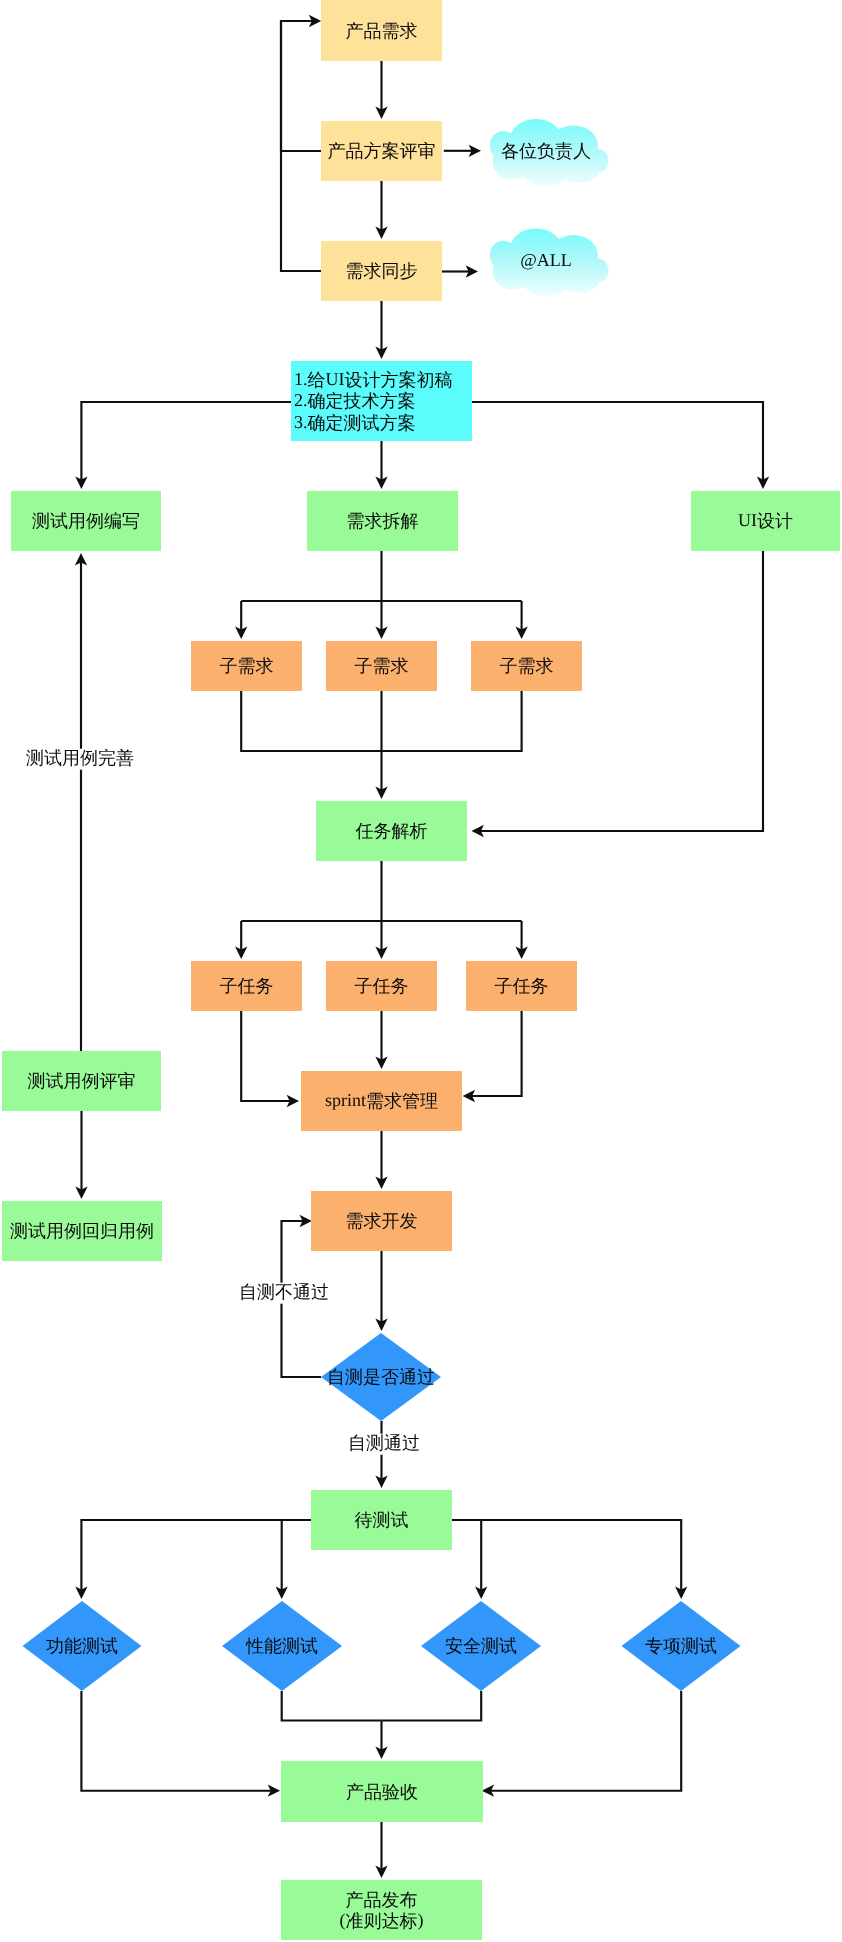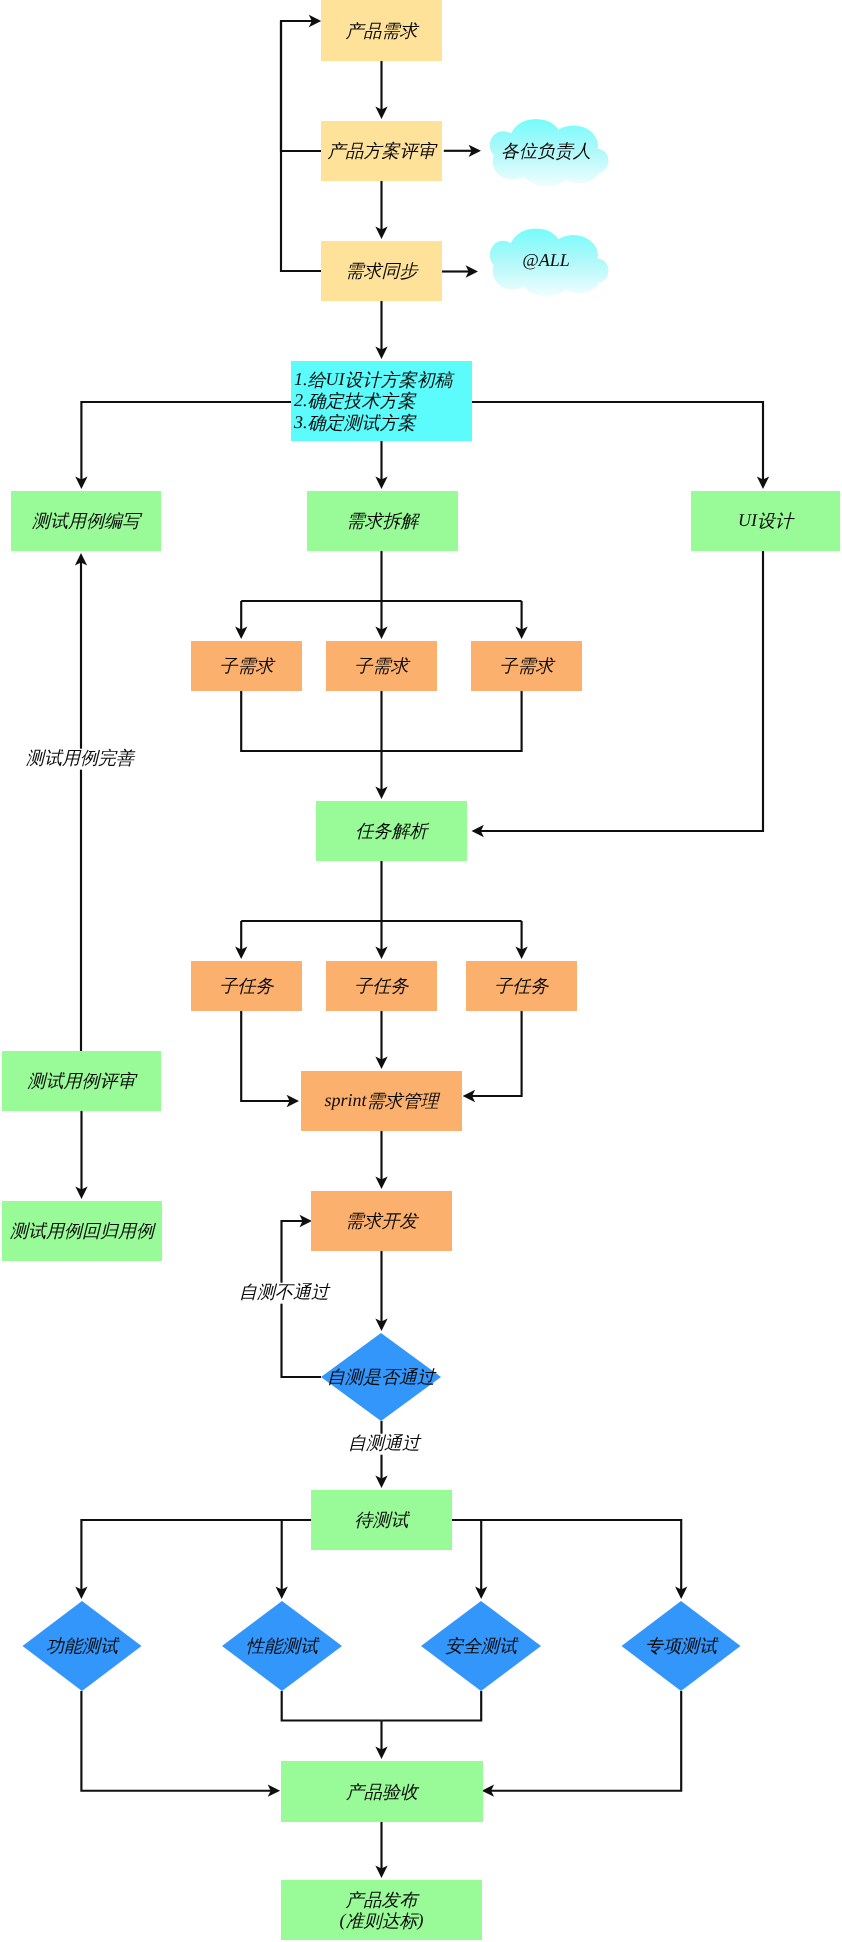--- a/index.html
+++ b/index.html
@@ -1,20 +1,20 @@
 <!DOCTYPE html>
 <html><head>
 <meta charset="utf-8">
 <title>flowchart</title>
 <style>
   html,body{margin:0;padding:0;background:#ffffff;
             -webkit-font-smoothing:antialiased;text-rendering:geometricPrecision;}
   body{width:842px;height:1942px;overflow:hidden;
        font-family:"Liberation Sans","DejaVu Sans",sans-serif;}
-  #stage{position:relative;width:842px;height:1396px;background:#ffffff;font-style:italic;}
+  #stage{position:relative;width:842px;height:1396px;background:#ffffff;}
   svg#flow{position:absolute;left:0;top:0;width:842px;height:1942px;display:block;}
   .nodeText{font-family:"Liberation Sans","DejaVu Sans",sans-serif;font-size:18px;fill:#0B0B0B;
             dominant-baseline:middle;}
   .latin{font-family:"Liberation Serif","DejaVu Serif",serif;}
   .edgeLabel{font-family:"Liberation Sans","DejaVu Sans",sans-serif;font-size:18px;fill:#0B0B0B;
              dominant-baseline:middle;text-anchor:middle;}
   .ln{stroke:#0F0F0F;stroke-width:2.15;fill:none;stroke-linecap:butt;stroke-linejoin:miter;}
   .ah{fill:#0F0F0F;stroke:none;}
   .shp{stroke:none;}
 </style>

